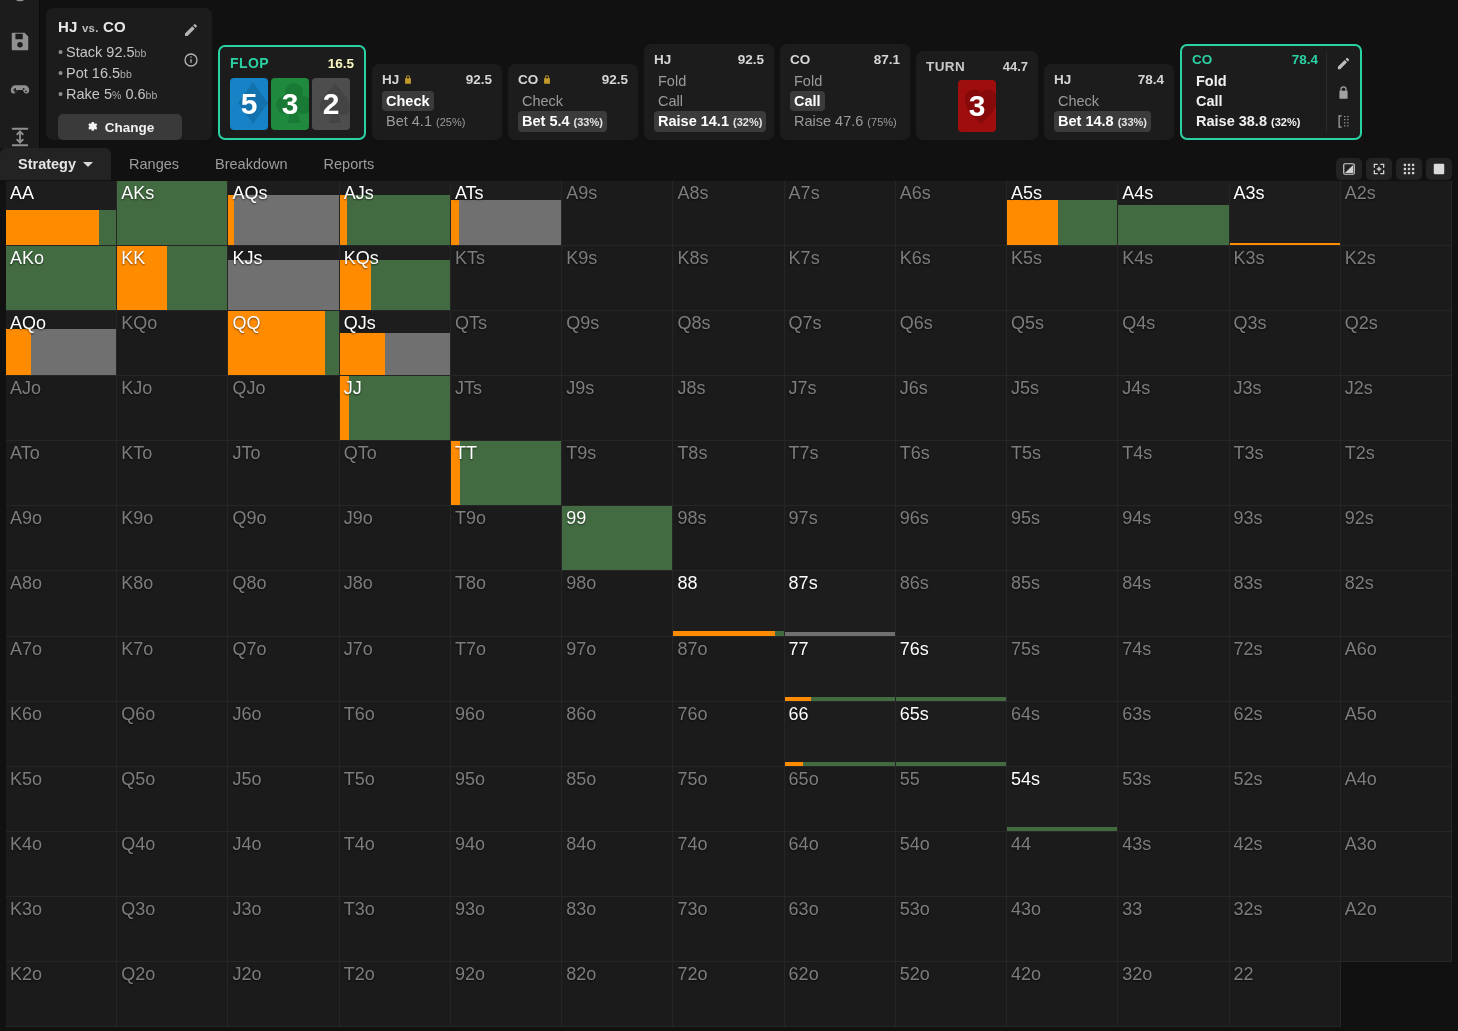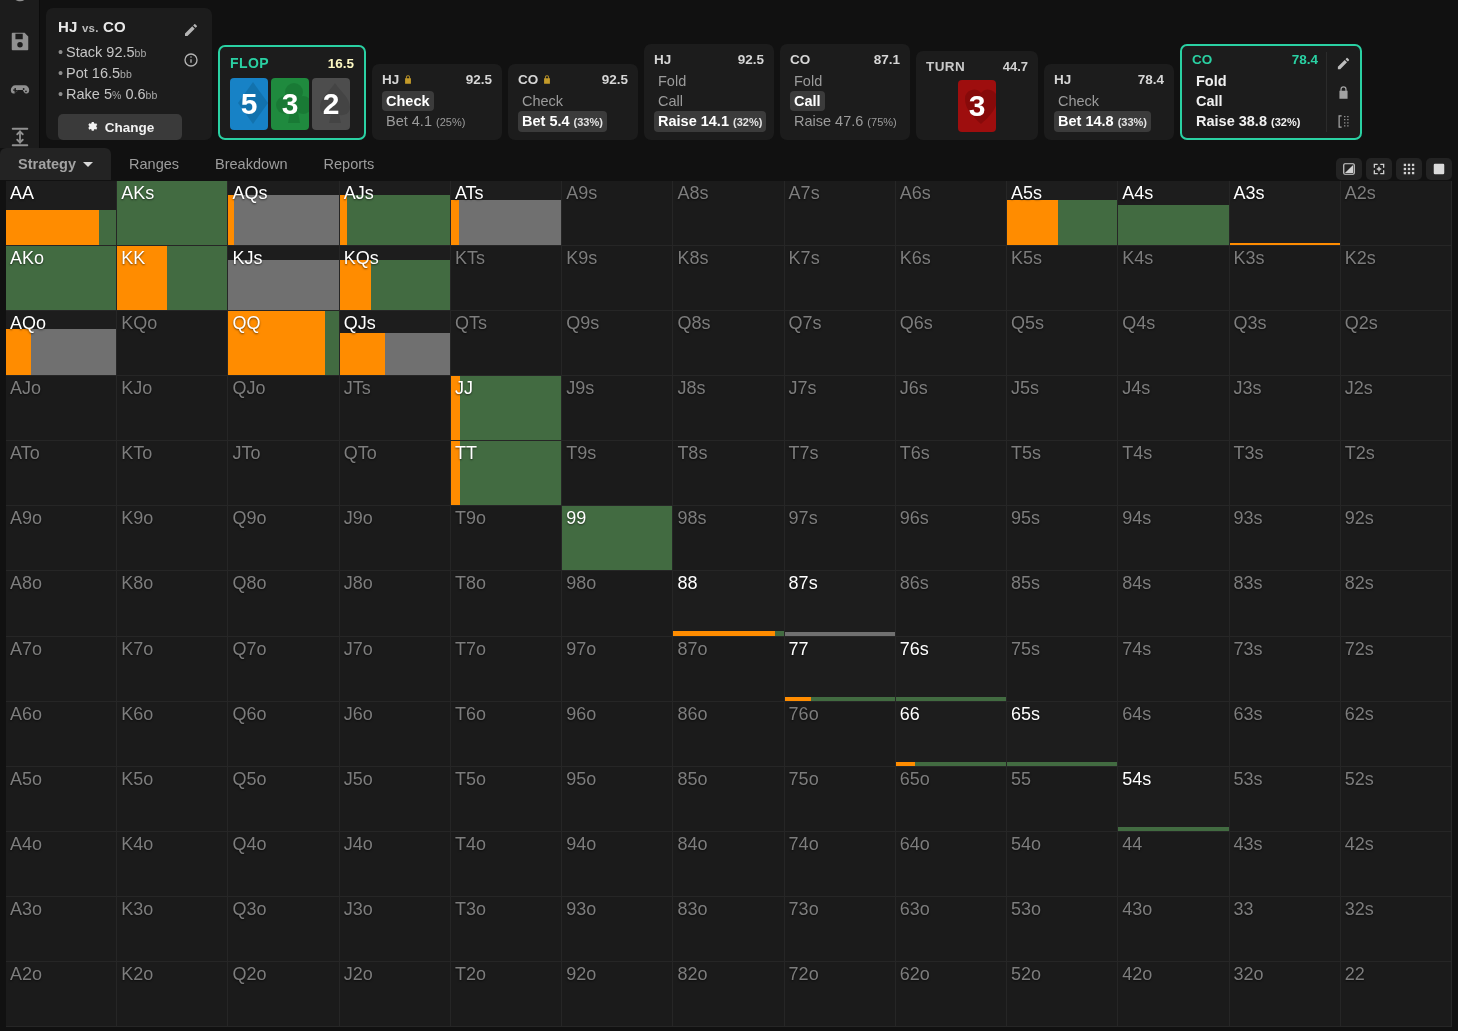--- a/index.html
+++ b/index.html
@@ -113,21 +113,21 @@
 
   
   .tabbar {
     position:absolute; left:0; top:148px; width:1458px; height:32px;
     background:#111111; display:flex; align-items:flex-end;
   }
   .tab {
     height: 32px; padding: 0 18px; display:flex; align-items:center; gap:7px;
     font-size: 14.5px; color:#9d9d9d; cursor:pointer; border-radius: 6px 6px 0 0;
   }
-  .tab.active { background:#232323; color:#a3a3a3; font-weight:bold; }
+  .tab.active { background:#232323; color:#e5e5e5; font-weight:bold; }
   .tab .caret { width:0;height:0;border-left:5px solid transparent;border-right:5px solid transparent;border-top:5px solid #d8d8d8; }
   .tabtools { margin-left:auto; display:flex; align-items:center; gap:4px; padding-right:6px; }
   .ttbtn {
     width: 26px; height: 22px; border-radius:5px; background:#232323;
     display:flex;align-items:center;justify-content:center; cursor:pointer;
   }
   .ttbtn svg { width:14px;height:14px; opacity:.9 }
 
   
   .matrix {
@@ -607,31 +607,31 @@
       </div>
       <div class="cell empty">
         <div class="lbl">AJo</div>
       </div>
       <div class="cell empty">
         <div class="lbl">KJo</div>
       </div>
       <div class="cell empty">
         <div class="lbl">QJo</div>
       </div>
-      <div class="cell empty">
-        <div class="lbl">JTs</div>
-      </div>
       <div class="cell has">
         <div class="lbl">JJ</div>
         <div class="fillwrap" style="height: 100%;">
           <div class="seg" style="background: rgb(255, 140, 0); width: 8%;"></div>
           <div class="seg" style="background: rgb(66, 107, 65); width: 92%;"></div>
         </div>
       </div>
       <div class="cell empty">
+        <div class="lbl">JTs</div>
+      </div>
+      <div class="cell empty">
         <div class="lbl">J9s</div>
       </div>
       <div class="cell empty">
         <div class="lbl">J8s</div>
       </div>
       <div class="cell empty">
         <div class="lbl">J7s</div>
       </div>
       <div class="cell empty">
         <div class="lbl">J6s</div>
@@ -813,23 +813,20 @@
           <div class="seg" style="background: rgb(66, 107, 65); width: 100%;"></div>
         </div>
       </div>
       <div class="cell empty">
         <div class="lbl">75s</div>
       </div>
       <div class="cell empty">
         <div class="lbl">74s</div>
       </div>
       <div class="cell empty">
-        <div class="lbl">73s</div>
-      </div>
-      <div class="cell empty">
         <div class="lbl">72s</div>
       </div>
       <div class="cell empty">
         <div class="lbl">A6o</div>
       </div>
       <div class="cell empty">
         <div class="lbl">K6o</div>
       </div>
       <div class="cell empty">
         <div class="lbl">Q6o</div>

